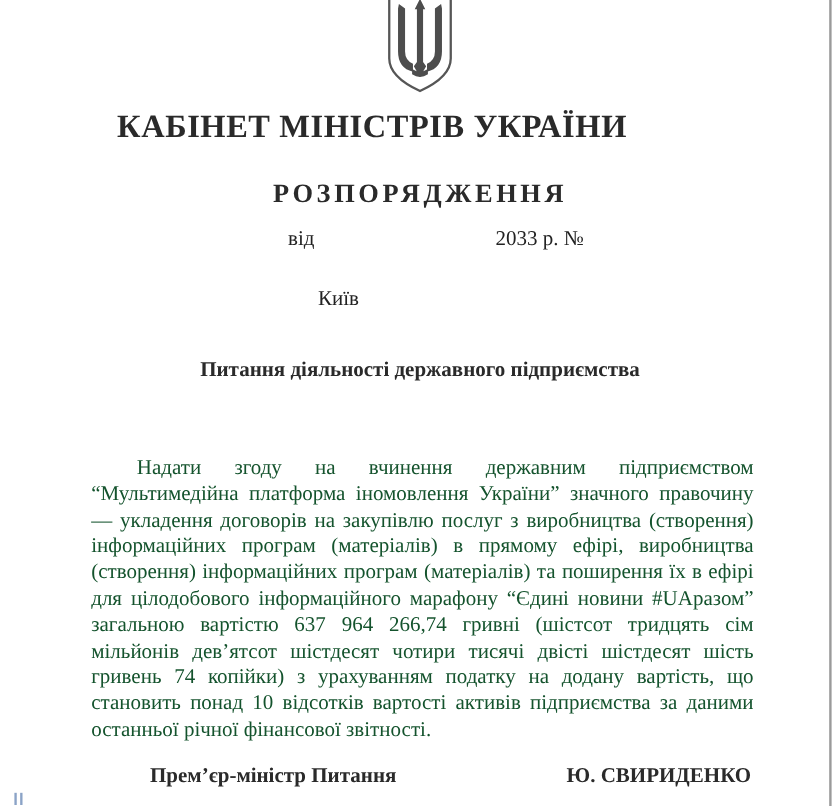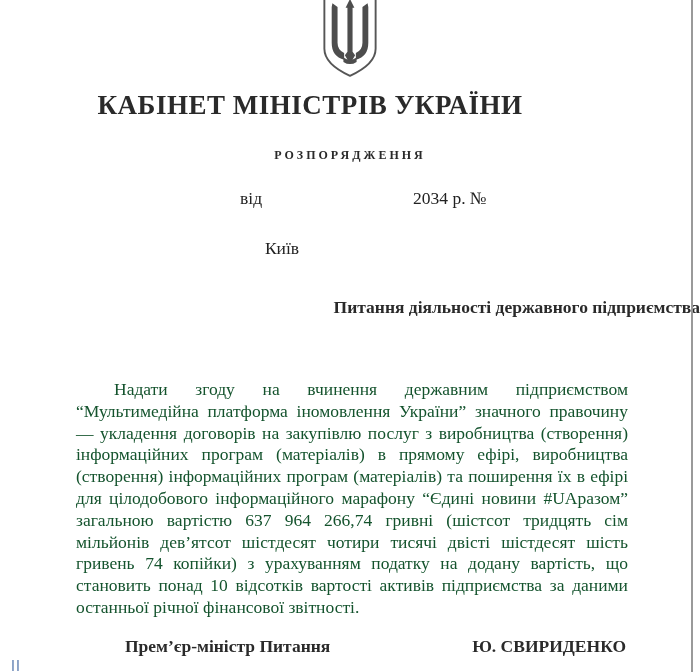--- a/index.html
+++ b/index.html
@@ -46,21 +46,21 @@
     font-weight: bold;
     letter-spacing: 0.5px;
     color: #2a2a2a;
   }
   .doc-type {
     position: absolute;
     top: 148px;
     left: 0;
     width: 700px;
     text-align: center;
-    font-size: 12px;
+    font-size: 22px;
     font-weight: bold;
     letter-spacing: 3px;
     color: #2a2a2a;
   }
   .date-row {
     position: absolute;
     top: 188px;
     left: 0;
     width: 700px;
     height: 22px;
@@ -82,21 +82,21 @@
     left: 0;
     width: 564px;
     text-align: center;
     font-size: 17.5px;
   }
   .doc-title {
     position: absolute;
     top: 296px;
     left: 0;
     width: 700px;
-    text-align: right;
+    text-align: center;
     font-size: 17.5px;
     font-weight: bold;
     line-height: 22px;
     color: #2a2a2a;
   }
   .body-text {
     position: absolute;
     top: 379px;
     left: 76px;
     width: 552px;
@@ -156,21 +156,21 @@
       <path d="M41 84 Q50 90 59 84 L59 90 Q50 96 41 90 Z" fill="#4d4d4d"></path>
     </svg>
   </div>
 
   <div class="org-name">КАБІНЕТ МІНІСТРІВ УКРАЇНИ</div>
 
   <div class="doc-type">РОЗПОРЯДЖЕННЯ</div>
 
   <div class="date-row">
     <span class="date-prefix">від</span>
-    <span class="date-suffix">2034 р. №</span>
+    <span class="date-suffix">2033 р. №</span>
   </div>
 
   <div class="city">Київ</div>
 
   <div class="doc-title">
     <div>Питання діяльності державного підприємства</div>
   </div>
 
   <div class="body-text">Надати згоду на вчинення державним підприємством “Мультимедійна платформа іномовлення України” значного правочину — укладення договорів на закупівлю послуг з виробництва (створення) інформаційних програм (матеріалів) в прямому ефірі, виробництва (створення) інформаційних програм (матеріалів) та поширення їх в ефірі для цілодобового інформаційного марафону “Єдині новини #UAразом” загальною вартістю 637 964 266,74 гривні (шістсот тридцять сім мільйонів дев’ятсот шістдесят чотири тисячі двісті шістдесят шість гривень 74 копійки) з урахуванням податку на додану вартість, що становить понад 10 відсотків вартості активів підприємства за даними останньої річної фінансової звітності.</div>
 

